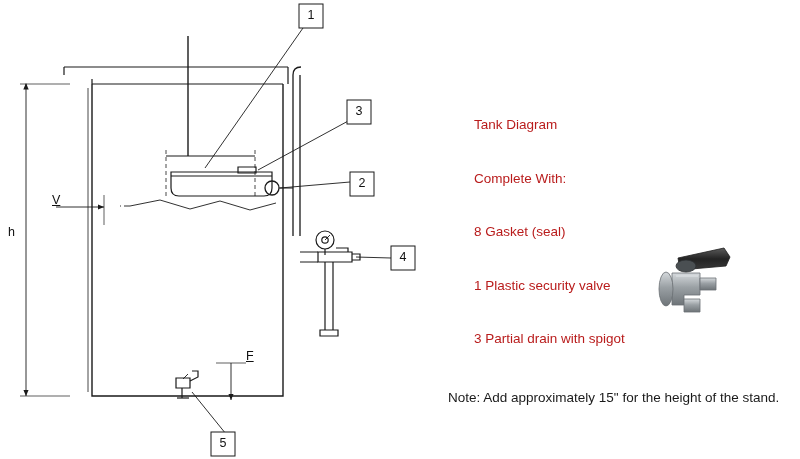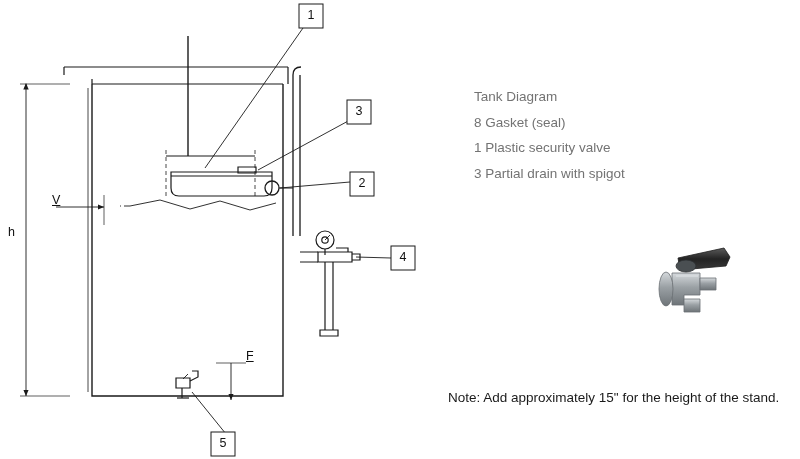--- a/index.html
+++ b/index.html
@@ -23,23 +23,24 @@
     top: 0;
   }
   .legend {
     position: absolute;
     left: 474px;
     top: 84px;
     width: 320px;
   }
   .legend-line {
     font-size: 13.5px;
-    color: #737373;
+    color: #b91c1c;
     line-height: 25.5px;
     white-space: nowrap;
+    margin-top: 28px;
   }
   .note {
     position: absolute;
     left: 448px;
     top: 390px;
     font-size: 13.5px;
     color: #1a1a1a;
     white-space: nowrap;
   }
   .callout-label {
@@ -202,20 +203,21 @@
   <div class="callout-label" style="left:350px; top:177px; width:24px;">2</div>
   <div class="callout-label" style="left:391px; top:251px; width:24px;">4</div>
   <div class="callout-label" style="left:211px; top:437px; width:24px;">5</div>
 
   <div class="dim-label" style="left:8px; top:225px;">h</div>
   <div class="dim-label" style="left:52px; top:193px; text-decoration: underline;">V</div>
   <div class="dim-label" style="left:246px; top:349px; text-decoration: underline;">F</div>
 
   <div class="legend">
     <div class="legend-line">Tank Diagram</div>
+    <div class="legend-line">Complete With:</div>
     <div class="legend-line">8 Gasket (seal)</div>
     <div class="legend-line">1 Plastic security valve</div>
     <div class="legend-line">3 Partial drain with spigot</div>
   </div>
 
   <div class="note">Note: Add approximately 15" for the height of the stand.</div>
 
 </div>
 
 </body></html>

